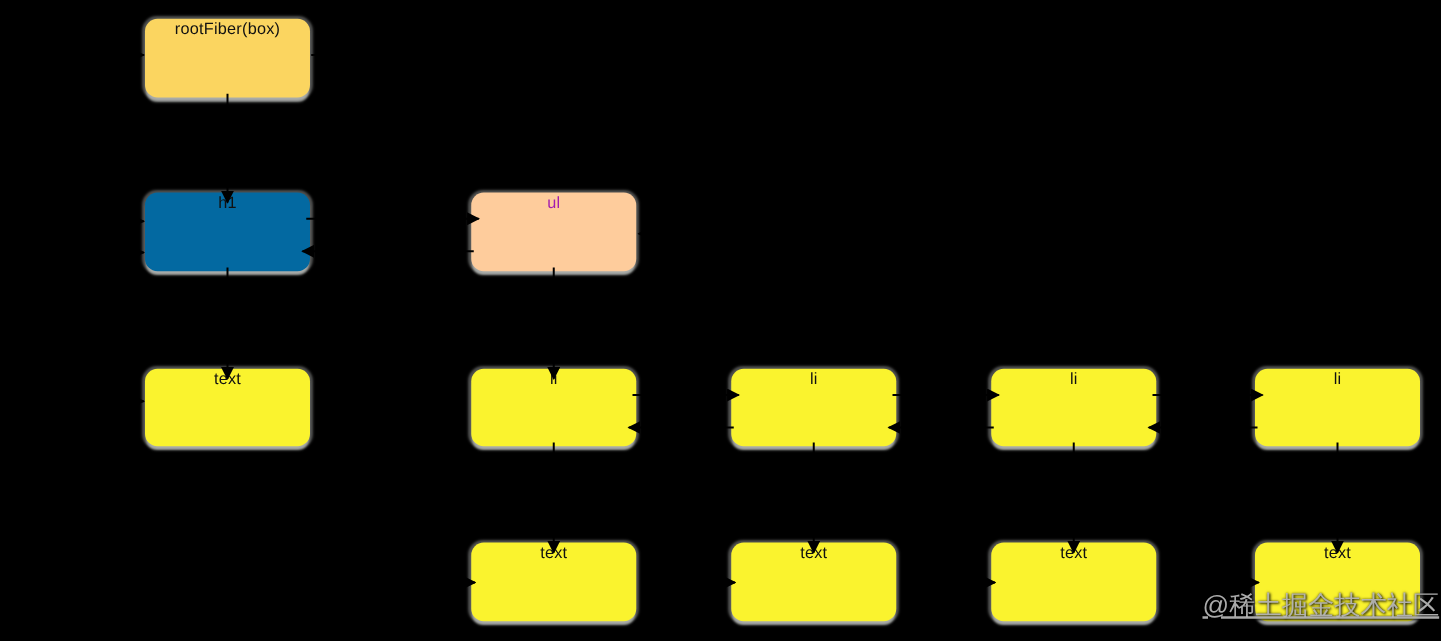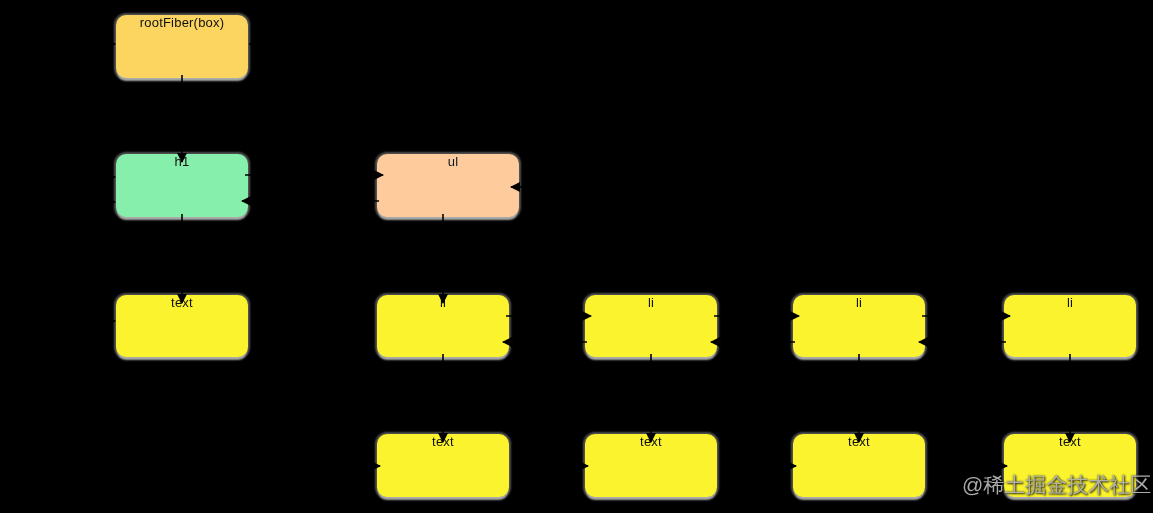--- a/index.html
+++ b/index.html
@@ -41,34 +41,35 @@
     position: absolute;
     left: 962px;
     top: 473px;
     z-index: 3;
     font-size: 21px;
     line-height: 24px;
     color: rgba(185,185,185,0.92);
     text-shadow: 1px 1px 2px rgba(0,0,0,0.85), 0 0 2px rgba(0,0,0,0.55);
     white-space: nowrap;
     pointer-events: none;
+    text-decoration: underline;
   }
 </style>
 </head>
 <body>
 
 <div id="diagram">
   <div class="watermark">@稀土掘金技术社区</div>
 <div class="node" style="left: 116px; top: 15px; width: 132px; height: 63px; background: rgb(251, 213, 96); color: rgb(17, 17, 17);">
       <span class="node-label">rootFiber(box)</span>
     </div>
-    <div class="node" style="left: 116px; top: 154px; width: 132px; height: 63px; background: #86efac; color: rgb(17, 17, 17);">
+    <div class="node" style="left: 116px; top: 154px; width: 132px; height: 63px; background: #0369a1; color: rgb(17, 17, 17);">
       <span class="node-label">h1</span>
     </div>
-    <div class="node" style="left: 377px; top: 154px; width: 132px; height: 63px; background: rgb(254, 204, 156); color: #0f172a; padding-left: 10px;">
+    <div class="node" style="left: 377px; top: 154px; width: 132px; height: 63px; background: rgb(254, 204, 156); color: #a21caf;">
       <span class="node-label">ul</span>
     </div>
     <div class="node" style="left: 116px; top: 295px; width: 132px; height: 62px; background: rgb(250, 243, 46); color: rgb(17, 17, 17);">
       <span class="node-label">text</span>
     </div>
     <div class="node" style="left: 377px; top: 295px; width: 132px; height: 62px; background: rgb(250, 243, 46); color: rgb(17, 17, 17);">
       <span class="node-label">li</span>
     </div>
     <div class="node" style="left: 585px; top: 295px; width: 132px; height: 62px; background: rgb(250, 243, 46); color: rgb(17, 17, 17);">
       <span class="node-label">li</span>

